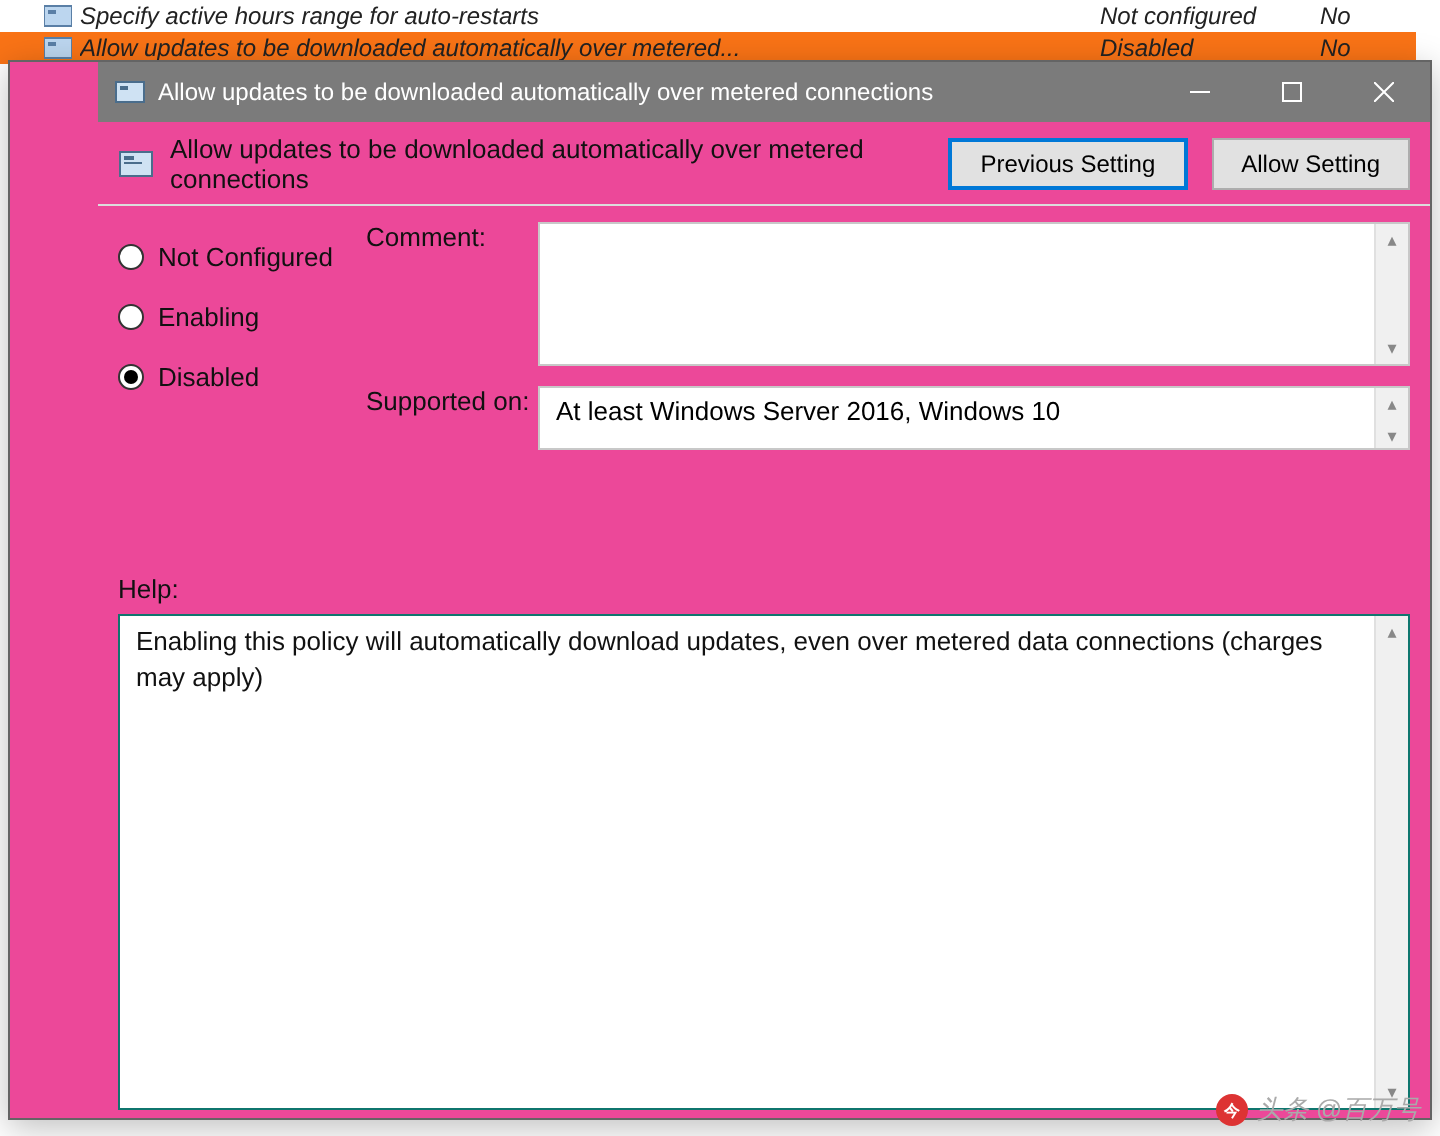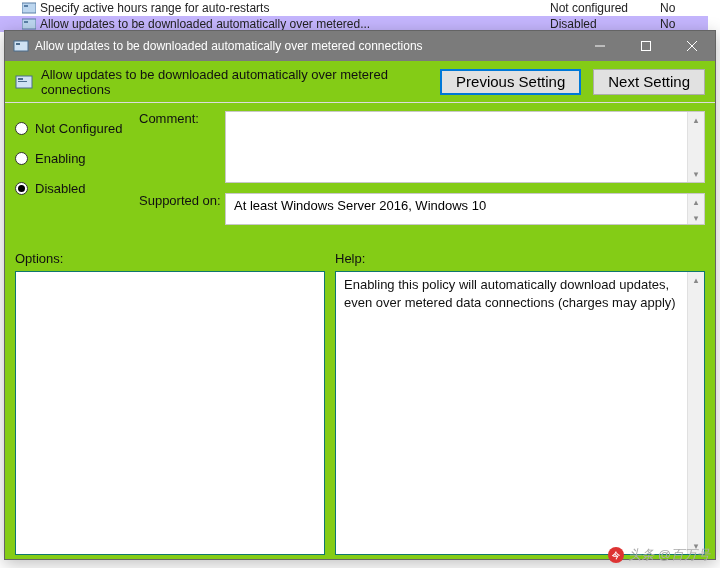--- a/index.html
+++ b/index.html
@@ -11,44 +11,46 @@
     width: 720px;
     height: 568px;
     overflow: hidden;
     position: relative;
     color: #000;
   }
   .bg-list {
     position: absolute;
     top: 0; left: 0; right: 12px;
     background: #fff;
+    font-style: italic;
   }
   .bg-row {
     display: flex;
     align-items: center;
     height: 16px;
     font-size: 12px;
     color: #222;
   }
-  .bg-row.sel { background: #c4b5fd; }
+  .bg-row.sel { background: #f97316; }
   .bg-row .icon-sm { width:14px; height:14px; margin:0 4px 0 22px; display:flex; align-items:center; justify-content:center; }
   .bg-row .c1 { width: 510px; overflow:hidden; white-space:nowrap; text-overflow:ellipsis;}
   .bg-row .c2 { width: 110px; }
   .bg-row .c3 { flex:1; }
   .dlg {
     position: absolute;
     left: 4px;
     top: 30px;
     width: 712px;
     height: 530px;
-    background: #84cc16;
+    background: #ec4899;
     border: 1px solid #646464;
     box-shadow: 0 4px 16px rgba(0,0,0,0.25);
     display: flex;
     flex-direction: column;
+    padding-left: 44px;
   }
   .titlebar {
     height: 30px;
     background: #7b7b7b;
     color: #fff;
     display: flex;
     align-items: center;
     font-size: 12px;
   }
   .titlebar .tb-icon { width:16px; height:16px; margin:0 6px 0 8px; display:flex; align-items:center; }
@@ -67,21 +69,21 @@
     align-items:center;
     padding: 0 10px;
     border-bottom: 1px solid #dcdcdc;
   }
   .hdrbar .big-icon { width:18px; height:18px; margin-right:8px; display:flex; align-items:center;}
   .hdrbar .hdr-title { flex:1; font-size:13px; color:#111;}
   .navbtns { display:flex; gap:12px; }
   .wbtn {
     height:26px;
     padding: 0 14px;
-    font-size:15px;
+    font-size:12px;
     background:#e1e1e1;
     border:1px solid #adadad;
     display:flex;
     align-items:center;
     color:#000;
   }
   .wbtn.primary { border:2px solid #0078d7; background:#e1e1e1; }
   .body1 {
     display:flex;
     padding: 8px 10px 2px 10px;
@@ -127,21 +129,21 @@
     position:relative;
   }
   .lower {
     display:flex;
     padding: 4px 10px;
     gap: 10px;
     flex:1;
   }
   .col { display:flex; flex-direction:column; }
   .col.left { width:310px; }
-  .col.right { flex:1; }
+  .col.right { flex:1;margin-top:36px; }
   .colhdr { font-size:13px; color:#111; height:26px; display:flex; align-items:center;}
   .panel {
     flex:1;
     border:1px solid #0f766e;
     background:#fff;
     position:relative;
     padding:4px 18px 4px 8px;
     font-size:13px;
     color:#111;
     line-height:1.35;
@@ -218,21 +220,21 @@
     <span class="big-icon">
       <svg width="18" height="18">
           <rect x="1" y="3" width="16" height="12" fill="#cfe2f3" stroke="#4a6d8c"></rect>
           <rect x="3" y="5" width="5" height="2" fill="#4a6d8c"></rect>
           <rect x="3" y="8" width="9" height="1" fill="#4a6d8c"></rect>
         </svg>
     </span>
     <span class="hdr-title">Allow updates to be downloaded automatically over metered connections</span>
     <div class="navbtns">
       <div class="wbtn primary">Previous Setting</div>
-      <div class="wbtn">Next Setting</div>
+      <div class="wbtn">Allow Setting</div>
     </div>
   </div>
 
   <div class="body1">
     <div class="radiocol">
       <div class="radio">
         <span class="rb"></span>
         <span>Not Configured</span>
       </div>
       <div class="radio">
@@ -261,24 +263,20 @@
           <div class="sbar">
               <span>▴</span>
               <span>▾</span>
             </div>
         </div>
       </div>
     </div>
   </div>
 
   <div class="lower">
-    <div class="col left">
-      <div class="colhdr">Options:</div>
-      <div class="panel"></div>
-    </div>
     <div class="col right">
       <div class="colhdr">Help:</div>
       <div class="panel">
         <span>Enabling this policy will automatically download updates, even over metered data connections (charges may apply)</span>
         <div class="sbar">
             <span>▴</span>
             <span>▾</span>
           </div>
       </div>
     </div>

